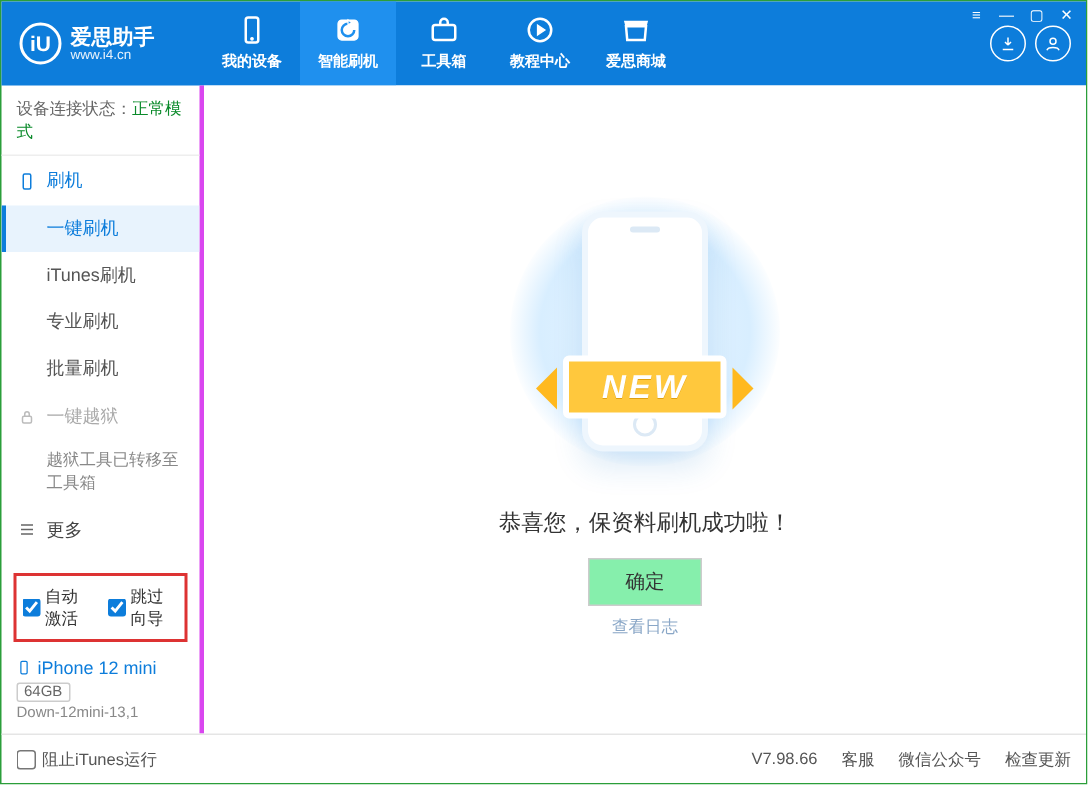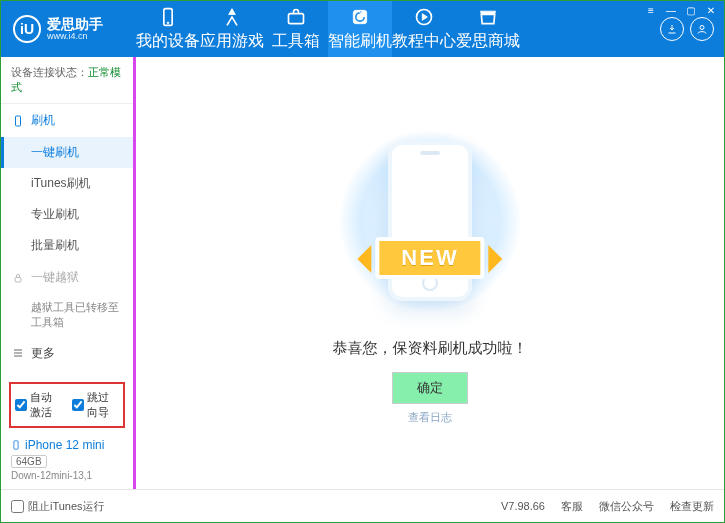--- a/index.html
+++ b/index.html
@@ -7,21 +7,21 @@
   .window { width: 725px; height: 523px; border: 1px solid #2b9e3a; display: flex; flex-direction: column; position: relative; }
 
   
   .titlebar { height: 56px; background: #0d7ddb; display: flex; align-items: center; color: #fff; }
   .logo-box { display: flex; align-items: center; padding-left: 12px; width: 135px; }
   .logo-circle { width: 28px; height: 28px; border: 2px solid #fff; border-radius: 50%; display: flex; align-items: center; justify-content: center; font-weight: bold; font-size: 14px; }
   .logo-text { margin-left: 6px; }
   .logo-text .cn { font-size: 14px; font-weight: bold; line-height: 1; }
   .logo-text .url { font-size: 9px; opacity: .9; line-height: 1.2; }
   .nav { display: flex; flex: 1; height: 100%; }
-  .nav-item { width: 64px; display: flex; flex-direction: column; align-items: center; justify-content: center; font-size: 16px; cursor: pointer; }
+  .nav-item { width: 64px; display: flex; flex-direction: column; align-items: center; justify-content: center; font-size: 10px; cursor: pointer; font-weight: bold; }
   .nav-item svg { width: 20px; height: 20px; margin-bottom: 4px; fill: #fff; stroke: #fff; }
   .nav-item.active { background: #1f90ee; }
   .title-right { display: flex; align-items: center; gap: 6px; padding-right: 10px; }
   .sys-btns { position: absolute; top: 4px; right: 6px; display: flex; gap: 6px; font-size: 10px; color: #fff; }
   .sys-btn { width: 14px; height: 10px; display: inline-flex; align-items: center; justify-content: center; cursor: pointer; }
   .circ-btn { width: 24px; height: 24px; border: 1.5px solid #fff; border-radius: 50%; display: flex; align-items: center; justify-content: center; cursor: pointer; }
   .circ-btn svg { width: 12px; height: 12px; stroke: #fff; fill: none; stroke-width: 2; }
 
   
   .body { flex: 1; display: flex; min-height: 0; }
@@ -45,21 +45,21 @@
 
   
   .main { flex: 1; display: flex; flex-direction: column; background: #fff; }
   .content { flex: 1; display: flex; flex-direction: column; align-items: center; justify-content: center; }
   .illus { position: relative; width: 220px; height: 200px; display: flex; align-items: center; justify-content: center; }
   .glow { position: absolute; width: 180px; height: 180px; border-radius: 50%; background: radial-gradient(circle,#e9f5ff 0%,#d8eeff 55%, rgba(255,255,255,0) 72%); }
   .phone { position: relative; width: 84px; height: 160px; background: #fff; border: 4px solid #eef6fd; border-radius: 14px; box-shadow: 0 10px 20px rgba(30,120,200,.15); }
   .phone:before { content: ""; position: absolute; top: 6px; left: 50%; transform: translateX(-50%); width: 20px; height: 4px; border-radius: 3px; background: #dce9f5; }
   .phone:after { content: ""; position: absolute; bottom: 6px; left: 50%; transform: translateX(-50%); width: 12px; height: 12px; border-radius: 50%; border: 2px solid #dce9f5; }
   .ribbon { position: absolute; bottom: 42px; left: 50%; transform: translateX(-50%); }
-  .ribbon-body { background: #ffc83d; color: #fff; font-weight: 800; font-size: 22px; letter-spacing: 2px; padding: 4px 22px; border: 4px solid #fff; border-radius: 4px; position: relative; text-shadow: 0 1px 0 #e0a010; }
+  .ribbon-body { background: #ffc83d; color: #fff; font-weight: 800; font-size: 22px; letter-spacing: 2px; padding: 4px 22px; border: 4px solid #fff; border-radius: 4px; position: relative; text-shadow: 0 1px 0 #e0a010; font-style: italic; }
   .ribbon-body:before, .ribbon-body:after { content: ""; position: absolute; top: 4px; width: 0; height: 0; border: 14px solid transparent; }
   .ribbon-body:before { left: -22px; border-right-color: #ffb91f; border-left: none; }
   .ribbon-body:after { right: -22px; border-left-color: #ffb91f; border-right: none; }
   .msg { margin-top: 18px; font-size: 15px; color: #333; }
   .ok-btn { margin-top: 14px; padding: 6px 24px; border: 1px solid #ccc; background: #86efac; font-size: 13px; color: #333; cursor: pointer; }
   .loglink { margin-top: 6px; font-size: 11px; color: #8aa7c7; cursor: pointer; }
 
   
   .status { height: 26px; border-top: 1px solid #e5e5e5; display: flex; align-items: center; font-size: 11px; color: #555; padding: 16px 10px; gap: 16px; }
   .status .left { display: flex; align-items: center; gap: 4px; }
@@ -86,41 +86,34 @@
       </div>
     </div>
     <div class="nav">
       <div class="nav-item">
         <svg viewBox="0 0 24 24">
             <rect x="7" y="2" width="10" height="20" rx="2" fill="none" stroke-width="2"></rect>
             <circle cx="12" cy="19" r="1" fill="#fff"></circle>
           </svg>
         <span>我的设备</span>
       </div>
-      <div class="nav-item">
-        <svg viewBox="0 0 24 24">
-            <path d="M12 2l4 7H8z" fill="#fff"></path>
-            <path d="M6 22l6-10 6 10" fill="none" stroke-width="2"></path>
-          </svg>
-        <span>应用游戏</span>
-      </div>
-      <div class="nav-item">
-        <svg viewBox="0 0 24 24">
-            <rect x="3" y="8" width="18" height="12" rx="2" fill="none" stroke-width="2"></rect>
-            <path d="M9 8V6a3 3 0 0 1 6 0v2" fill="none" stroke-width="2"></path>
-          </svg>
-        <span>工具箱</span>
-      </div>
       <div class="nav-item active">
         <svg viewBox="0 0 24 24">
             <rect x="4" y="4" width="16" height="16" rx="3" fill="#fff"></rect>
             <path d="M12 7a5 5 0 1 0 5 5" fill="none" stroke="#1f90ee" stroke-width="2"></path>
             <path d="M12 4v4l3-2z" fill="#1f90ee"></path>
           </svg>
         <span>智能刷机</span>
+      </div>
+      <div class="nav-item">
+        <svg viewBox="0 0 24 24">
+            <rect x="3" y="8" width="18" height="12" rx="2" fill="none" stroke-width="2"></rect>
+            <path d="M9 8V6a3 3 0 0 1 6 0v2" fill="none" stroke-width="2"></path>
+          </svg>
+        <span>工具箱</span>
       </div>
       <div class="nav-item">
         <svg viewBox="0 0 24 24">
             <circle cx="12" cy="12" r="9" fill="none" stroke-width="2"></circle>
             <path d="M10 8l6 4-6 4z" fill="#fff"></path>
           </svg>
         <span>教程中心</span>
       </div>
       <div class="nav-item">
         <svg viewBox="0 0 24 24">

